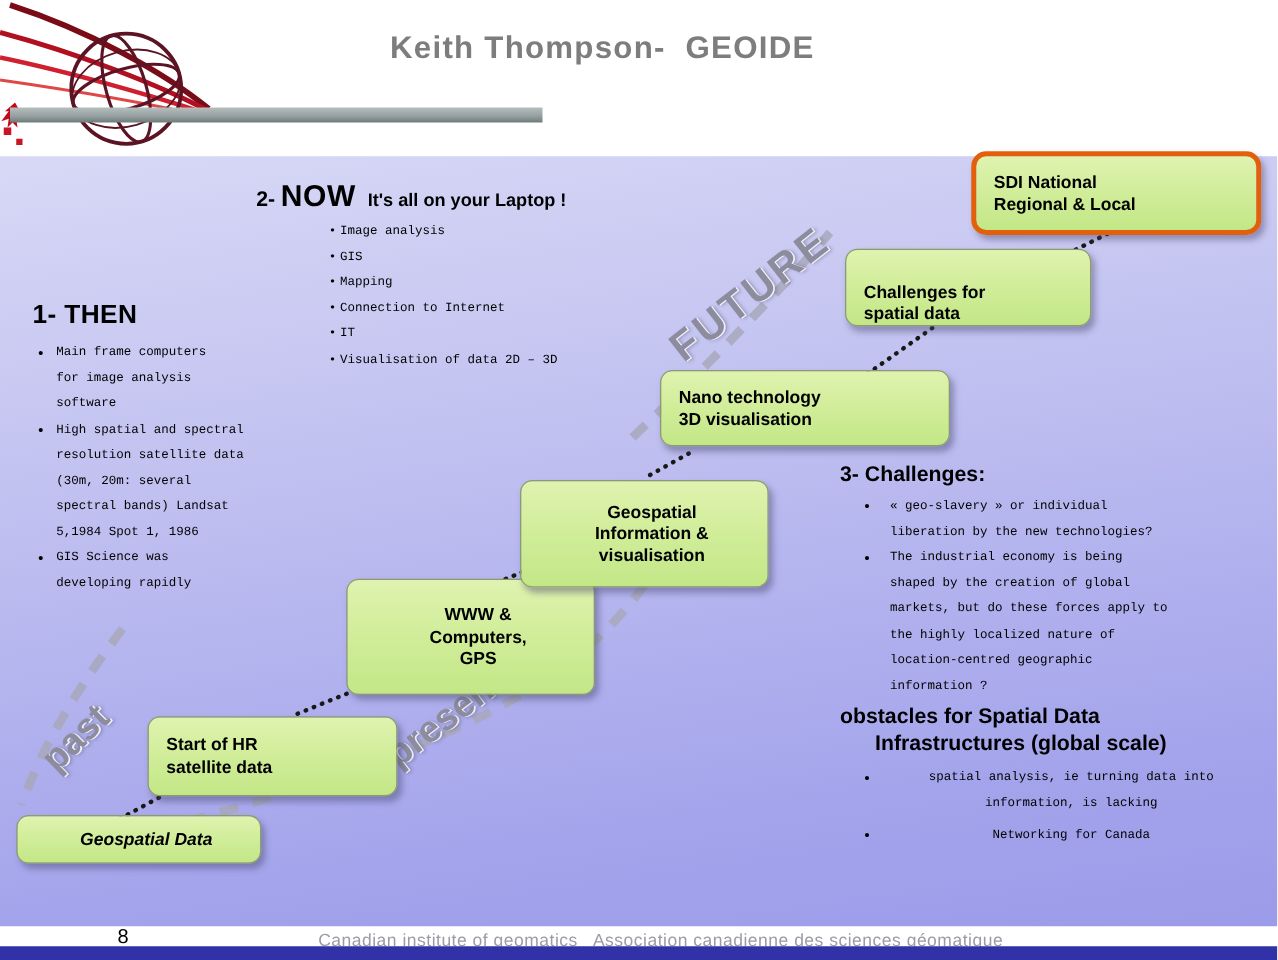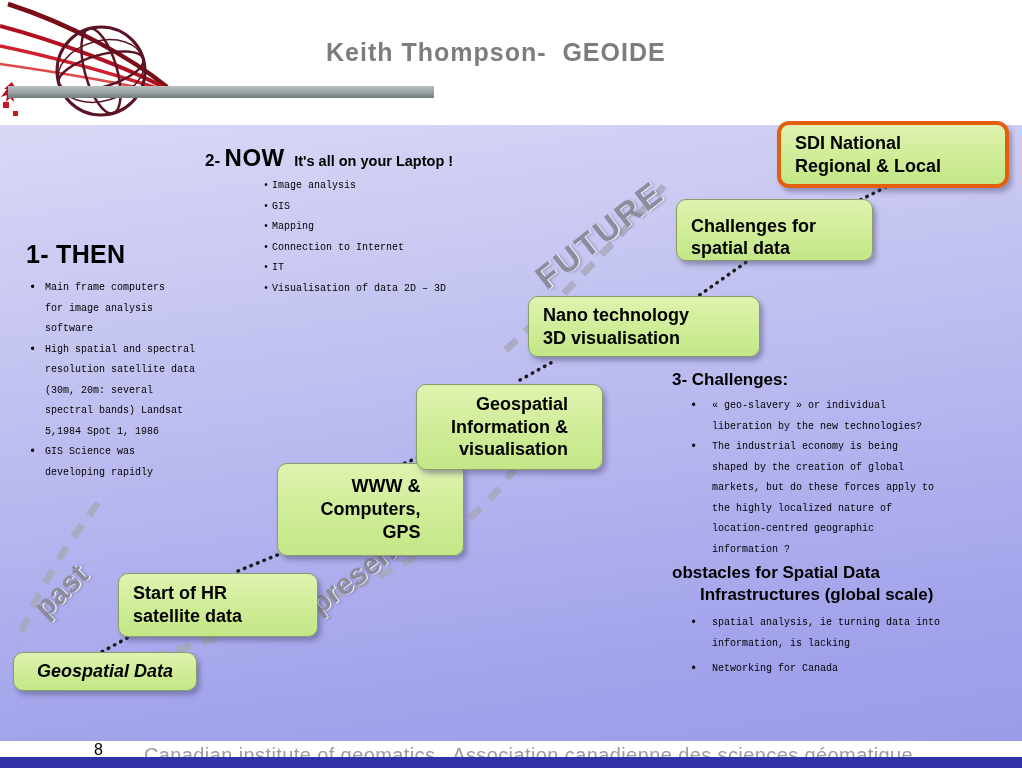--- a/index.html
+++ b/index.html
@@ -4,21 +4,21 @@
 <title>Keith Thompson - GEOIDE</title>
 <style>
   html,body{margin:0;padding:0;background:#ffffff;}
   .slide{
     position:relative;width:1022px;height:768px;overflow:hidden;
     background:#ffffff;color:#000;
     font-family:"Liberation Sans","DejaVu Sans",sans-serif;
   }
   
   .page-title{
-    position:absolute;left:312px;top:24px;margin:14px;
+    position:absolute;left:312px;top:24px;margin:0;
     font-size:25px;font-weight:bold;letter-spacing:1px;color:#7d7d7d;
     white-space:pre;
   }
   .logo{position:absolute;left:0;top:0;}
   .divider-bar{
     position:absolute;left:8px;top:86px;width:426px;height:12px;
     background:linear-gradient(180deg,#b6bebe 0%,#97a1a1 55%,#6f7b7b 100%);
   }
   
   .main-bg{
@@ -39,53 +39,53 @@
   .now-head{left:205px;top:144px;}
   .now-num{font-size:17px;font-weight:bold;}
   .now-title{font-size:24px;font-weight:bold;letter-spacing:.5px;}
   .now-sub{font-size:14.5px;font-weight:bold;margin-left:5px;text-align:center;}
   .blist{list-style:none;margin:0;padding:0;}
   .blist li{position:relative;white-space:pre-line;font-size:10px;line-height:20.5px;font-family:Liberation Mono, monospace;}
   .now-list{left:263px;top:176px;}
   .now-list li{padding-left:9px;}
   .now-list li::before{content:"\2022";position:absolute;left:0;}
   .then-block{left:26px;top:240px;width:214px;}
-  .then-title{margin:0 0 9px 0;font-size:25px;font-weight:bold;letter-spacing:.3px;}
+  .then-title{margin:0 0 9px 0;font-size:21px;font-weight:bold;letter-spacing:.3px;}
   .then-list li{padding-left:19px;}
   .then-list li::before{content:"\2022";position:absolute;left:3px;top:0;font-size:12px;}
   .challenges-block{left:672px;top:370px;width:330px;}
   .r-head{margin:0 0 6px 0;font-size:17px;font-weight:bold;}
   .right-list li{padding-left:40px;}
   .right-list li::before{content:"\2022";position:absolute;left:18px;top:0;font-size:12px;}
   .obstacles-block{left:672px;top:562px;width:330px;}
   .obstacles-title{white-space:pre-line;padding-left:28px;text-indent:-28px;line-height:21.5px;margin-bottom:8px;}
-  .obstacles-block .right-list li{margin-bottom:5px;}
+  .obstacles-block .right-list li{margin-bottom:5px;text-align:center;}
   
   .gbox{
     position:absolute;z-index:3;display:flex;align-items:center;
     background:linear-gradient(180deg,#dff3af 0%,#cfec97 55%,#c3e787 100%);
     border:1px solid #8b9b6b;border-radius:10px;
     box-shadow:3px 4px 5px rgba(70,70,110,.45);
-    font-weight:bold;font-size:18px;line-height:1.26;color:#000;
+    font-weight:bold;font-size:14px;line-height:1.26;color:#000;
   }
   .gbox-label{white-space:pre-line;}
-  .gbox.center{justify-content:center;text-align:right;}
+  .gbox.center{justify-content:center;text-align:center;padding-left:12px;}
   .gbox.left{justify-content:flex-start;padding-left:14px;text-align:left;}
   #box-geospatial-data{left:13px;top:652px;width:182px;height:37px;font-style:italic;}
   #box-start-hr{left:118px;top:573px;width:184px;height:62px;}
   #box-www{left:277px;top:463px;width:185px;height:91px;}
   #box-geo-info{left:416px;top:384px;width:185px;height:84px;}
   #box-nano{left:528px;top:296px;width:216px;height:59px;align-items:center;}
   #box-challenges{left:676px;top:199px;width:181px;height:60px;align-items:flex-end;}
   #box-sdi{left:777px;top:121px;width:210px;height:59px;border:4px solid #e2600c;border-radius:12px;}
   
   .footer-page-number{position:absolute;left:94px;top:741px;font-size:16px;color:#000;z-index:4;}
   .footer-text{
     position:absolute;left:0;top:744px;width:100%;padding-left:35px;box-sizing:border-box;
-    text-align:center;font-size:20px;letter-spacing:.4px;color:#9b9ba8;white-space:pre;z-index:4;
+    text-align:center;font-size:14px;letter-spacing:.4px;color:#9b9ba8;white-space:pre;z-index:4;
   }
   .bottom-bar{position:absolute;left:0;bottom:0;width:100%;height:11px;background:#3232a8;z-index:4;}
 </style>
 </head>
 <body>
 
 <div class="slide">
 
   <div class="main-bg"></div>
 

